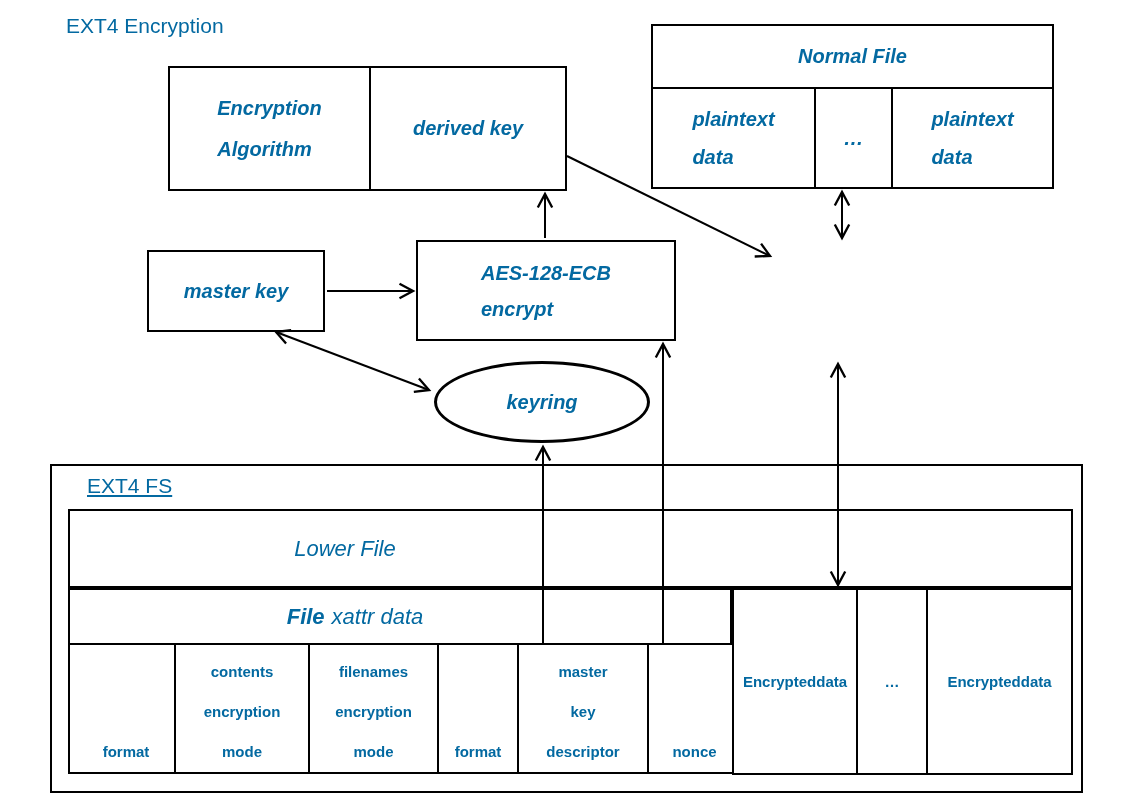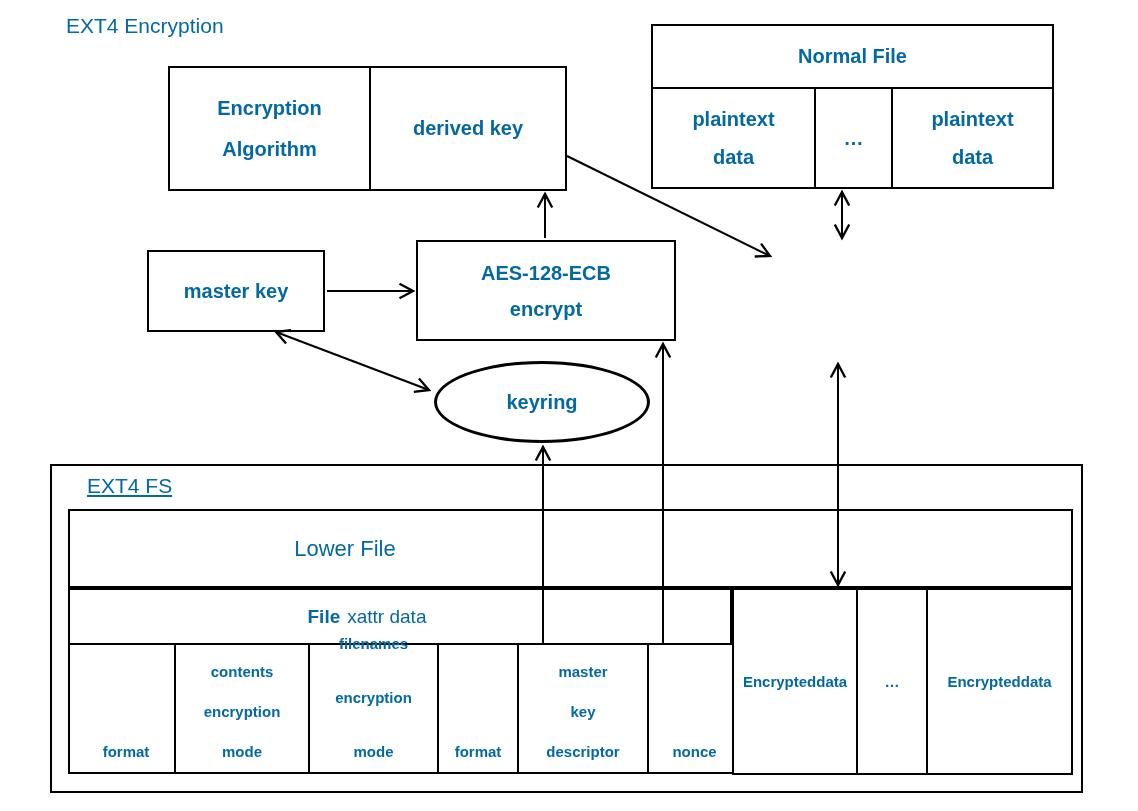--- a/index.html
+++ b/index.html
@@ -1,20 +1,20 @@
 <!DOCTYPE html>
 <html><head>
 <meta charset="utf-8">
 <style>
   html,body{margin:0;padding:0;background:#ffffff;}
   .page{position:relative;width:1138px;height:811px;background:#ffffff;
         font-family:"Liberation Sans",sans-serif;color:#0369a1;overflow:hidden;}
   .abs{position:absolute;box-sizing:border-box;}
   .box{border:2px solid #000;}
-  .center{display:flex;align-items:center;justify-content:center;text-align:center;}
+  .center{display:flex;align-items:center;justify-content:center;text-align:left;font-style:italic;}
   .b20{font-weight:bold;font-size:20px;}
   .ln{display:block;}
   .title{font-size:21px;}
 
   
   .algo{left:168px;top:66px;width:399px;height:125px;display:flex;}
   .algo-left{width:199px;border-right:2px solid #000;}
   .algo-left .ln{line-height:41px;}
   .algo-right{flex:1;}
 
@@ -41,33 +41,33 @@
   
   .keyring{left:434px;top:361px;width:216px;height:82px;border:3px solid #000;border-radius:50%;}
 
   
   .ext4{left:50px;top:464px;width:1033px;height:329px;}
   .ext4-label{left:87px;top:474px;font-size:21px;text-decoration:underline;}
 
   .row-lower{left:68px;top:509px;width:1005px;height:79px;}
   .row-lower .lbl{position:absolute;left:0;top:0;width:550px;height:100%;font-size:22px;}
   .row-xattr{left:68px;top:588px;width:664px;height:57px;}
-  .row-xattr .lbl{position:absolute;left:12px;top:0;width:570px;height:100%;font-size:19px;}
+  .row-xattr .lbl{position:absolute;left:0;top:0;width:570px;height:100%;font-size:22px;}
   .xattr-bold{font-weight:bold;}
   .xattr-rest{margin-left:7px;}
 
   .row-bottom{left:68px;top:643px;width:666px;height:131px;display:flex;}
   .row-bottom .cell{box-sizing:border-box;border-right:2px solid #000;
         display:flex;flex-direction:column;align-items:center;justify-content:flex-end;
         text-align:center;font-weight:bold;font-size:15px;}
   .row-bottom .cell:last-child{border-right:none;margin-left:8px;}
   .row-bottom .ln{line-height:40px;}
   .c-format{width:98px;margin-left:8px;}
   .c-contents{width:134px;}
-  .c-filenames{width:129px;gap:14px;}
+  .c-filenames{width:129px;}
   .c-flags{width:80px;}
   .c-mkd{width:130px;}
   .c-nonce{flex:1;}
 
   .row-data{left:732px;top:588px;width:341px;height:187px;display:flex;}
   .row-data .cell{box-sizing:border-box;border-right:2px solid #000;
         display:flex;flex-direction:row;align-items:center;justify-content:center;
         text-align:center;font-weight:bold;font-size:15px;}
   .row-data .cell:last-child{border-right:none;}
   .row-data .ln{line-height:40px;}

